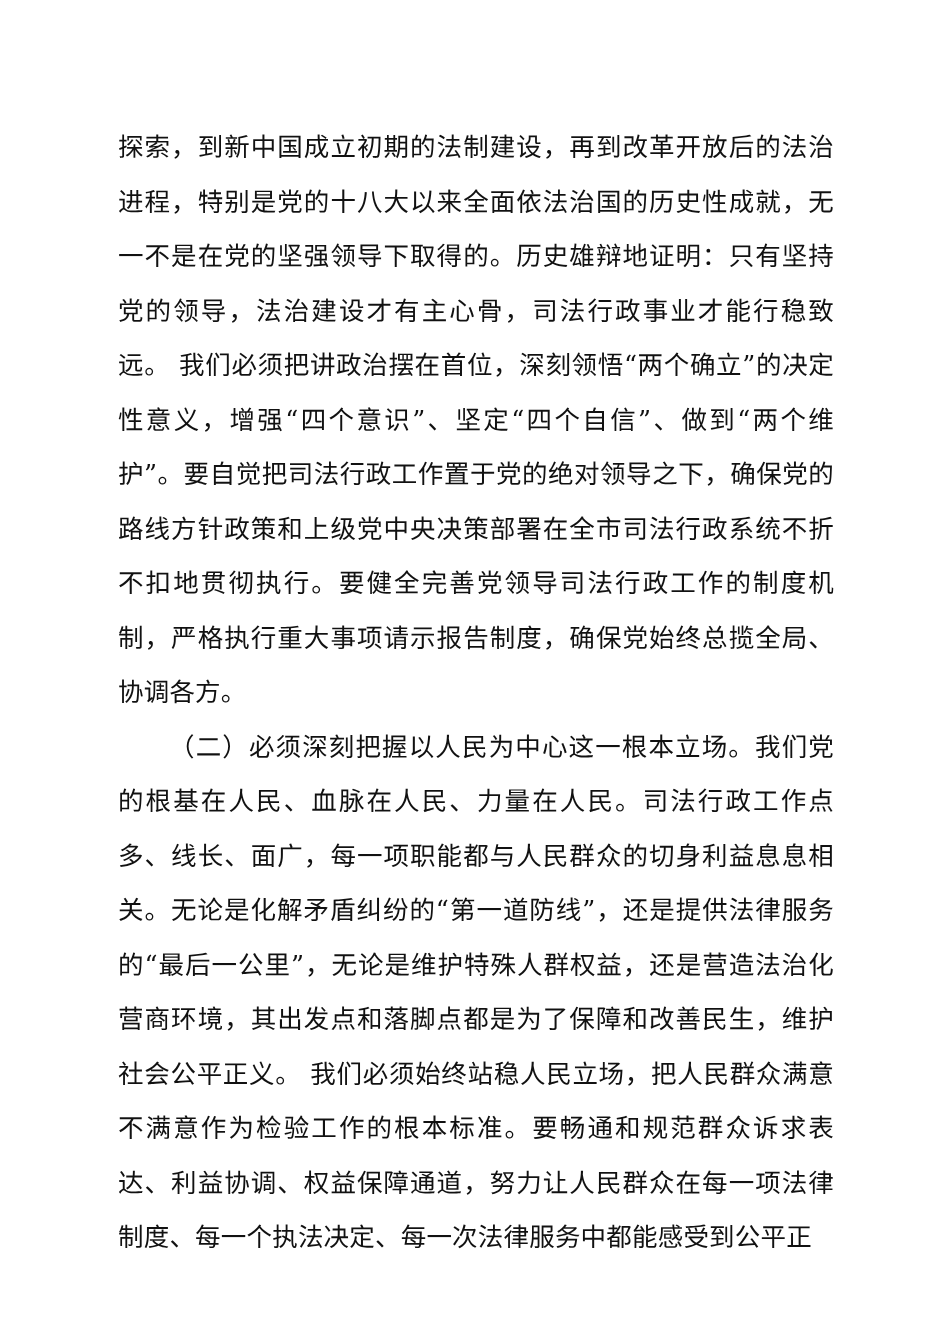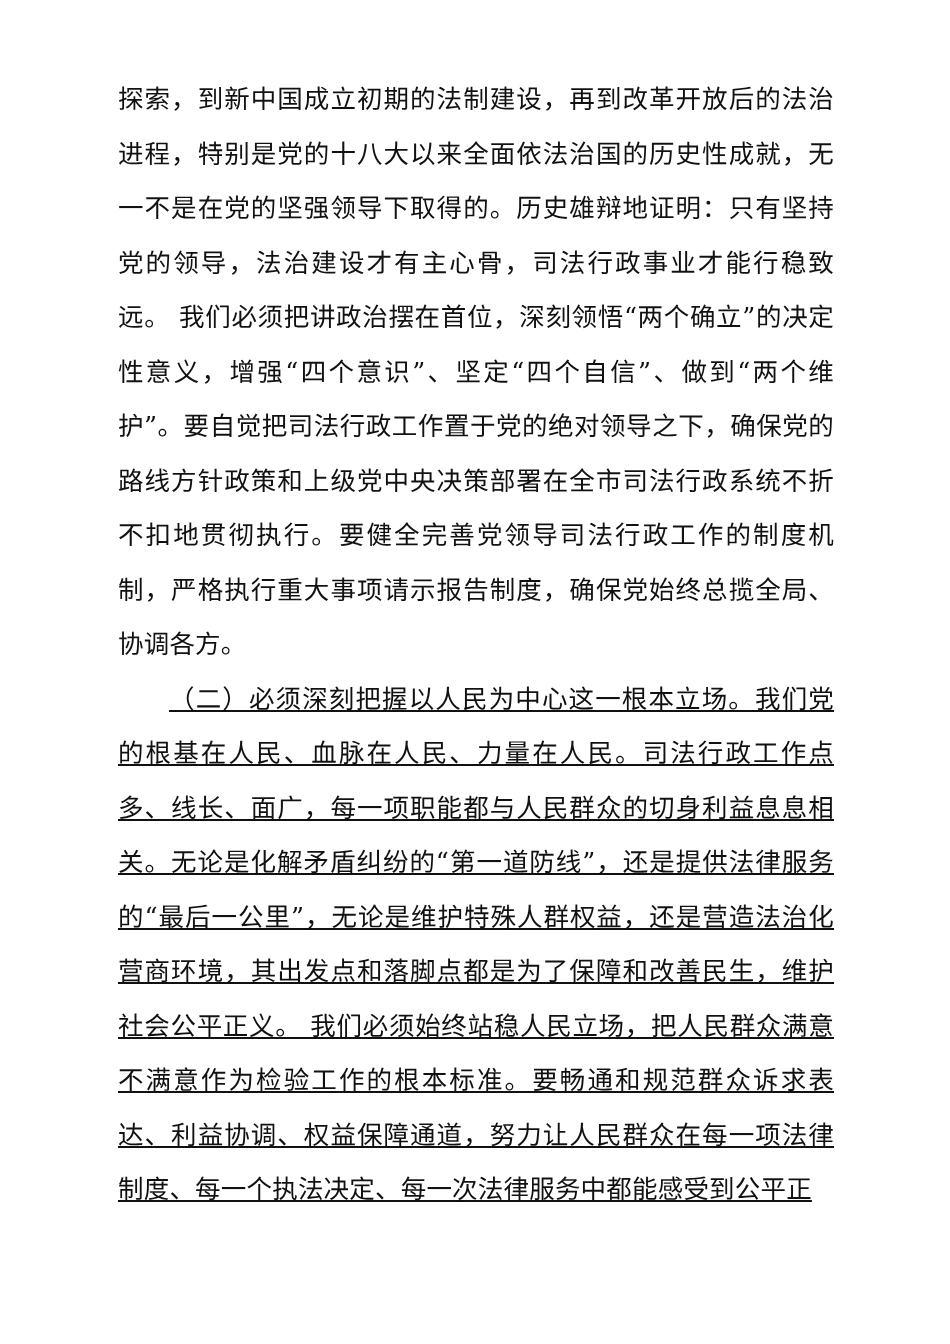--- a/index.html
+++ b/index.html
@@ -14,38 +14,37 @@
     overflow: hidden;
     font-family: "DejaVu Serif", "Liberation Serif", serif;
     color: #000000;
   }
   .page {
     position: relative;
     width: 948px;
     height: 1344px;
     background: #ffffff;
     box-sizing: border-box;
-    padding: 72px 118px 0 118px;
+    padding: 120px 118px 0 118px;
   }
   .doc-body {
     width: 716px;
   }
   .para {
     margin: 0 0 0 0;
     font-size: 25.5px;
     line-height: 54.5px;
     letter-spacing: 0.2px;
     text-align: justify;
     text-justify: inter-ideograph;
     word-break: break-all;
     color: #111111;
   }
   .para + .para {
     margin-top: 0px;
-    text-decoration: underline;
   }
   .indent {
     text-indent: 51px;
   }
 </style>
 </head>
 <body>
 
 <div class="page">
   <div class="doc-body">

